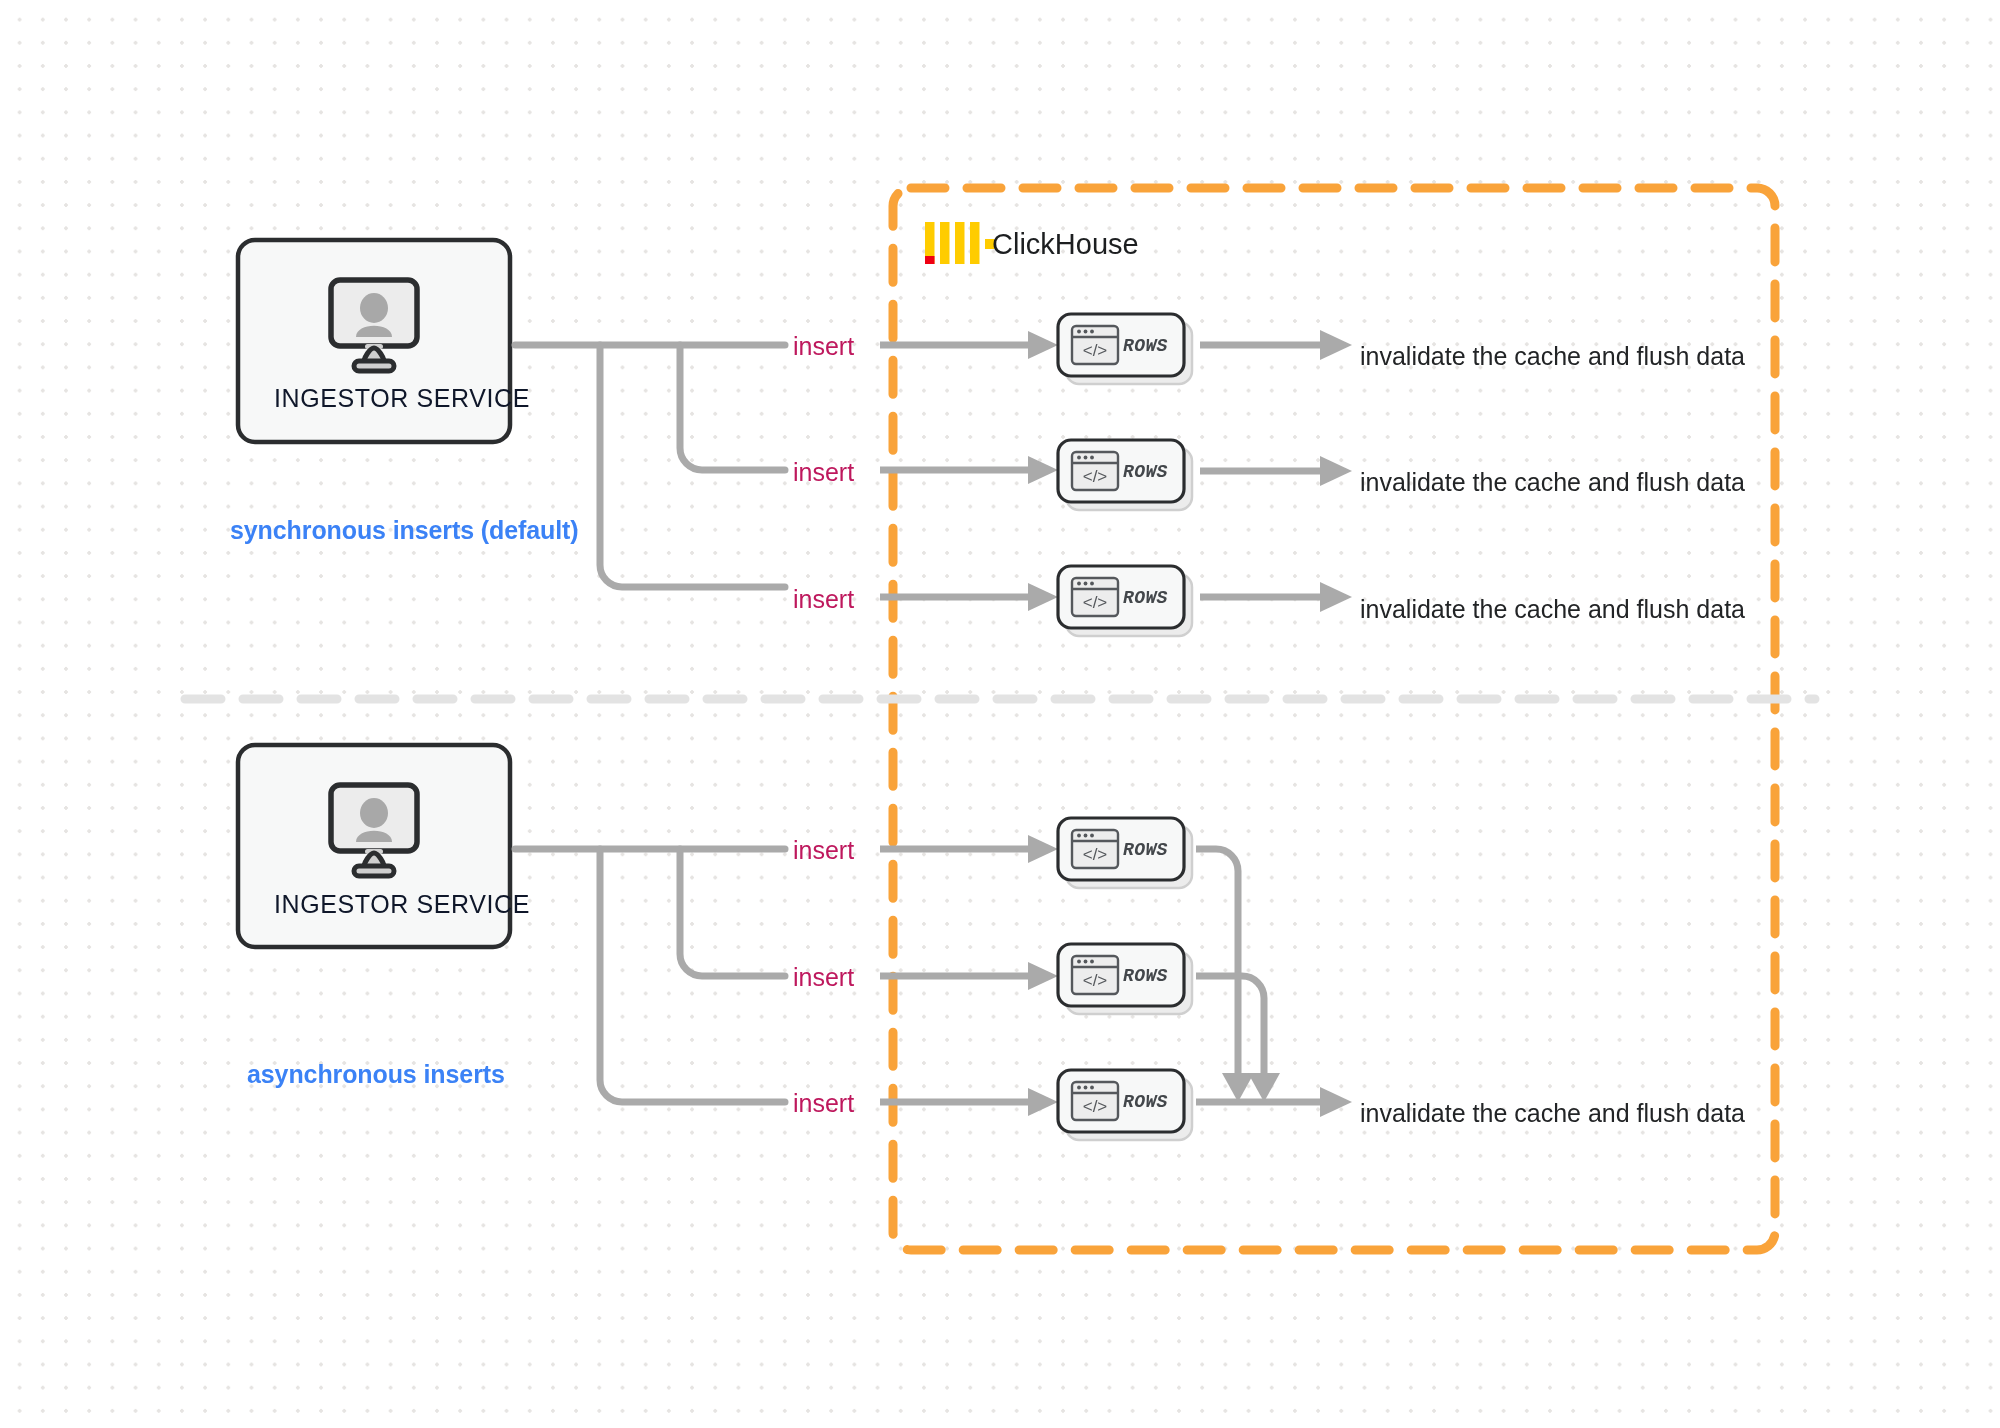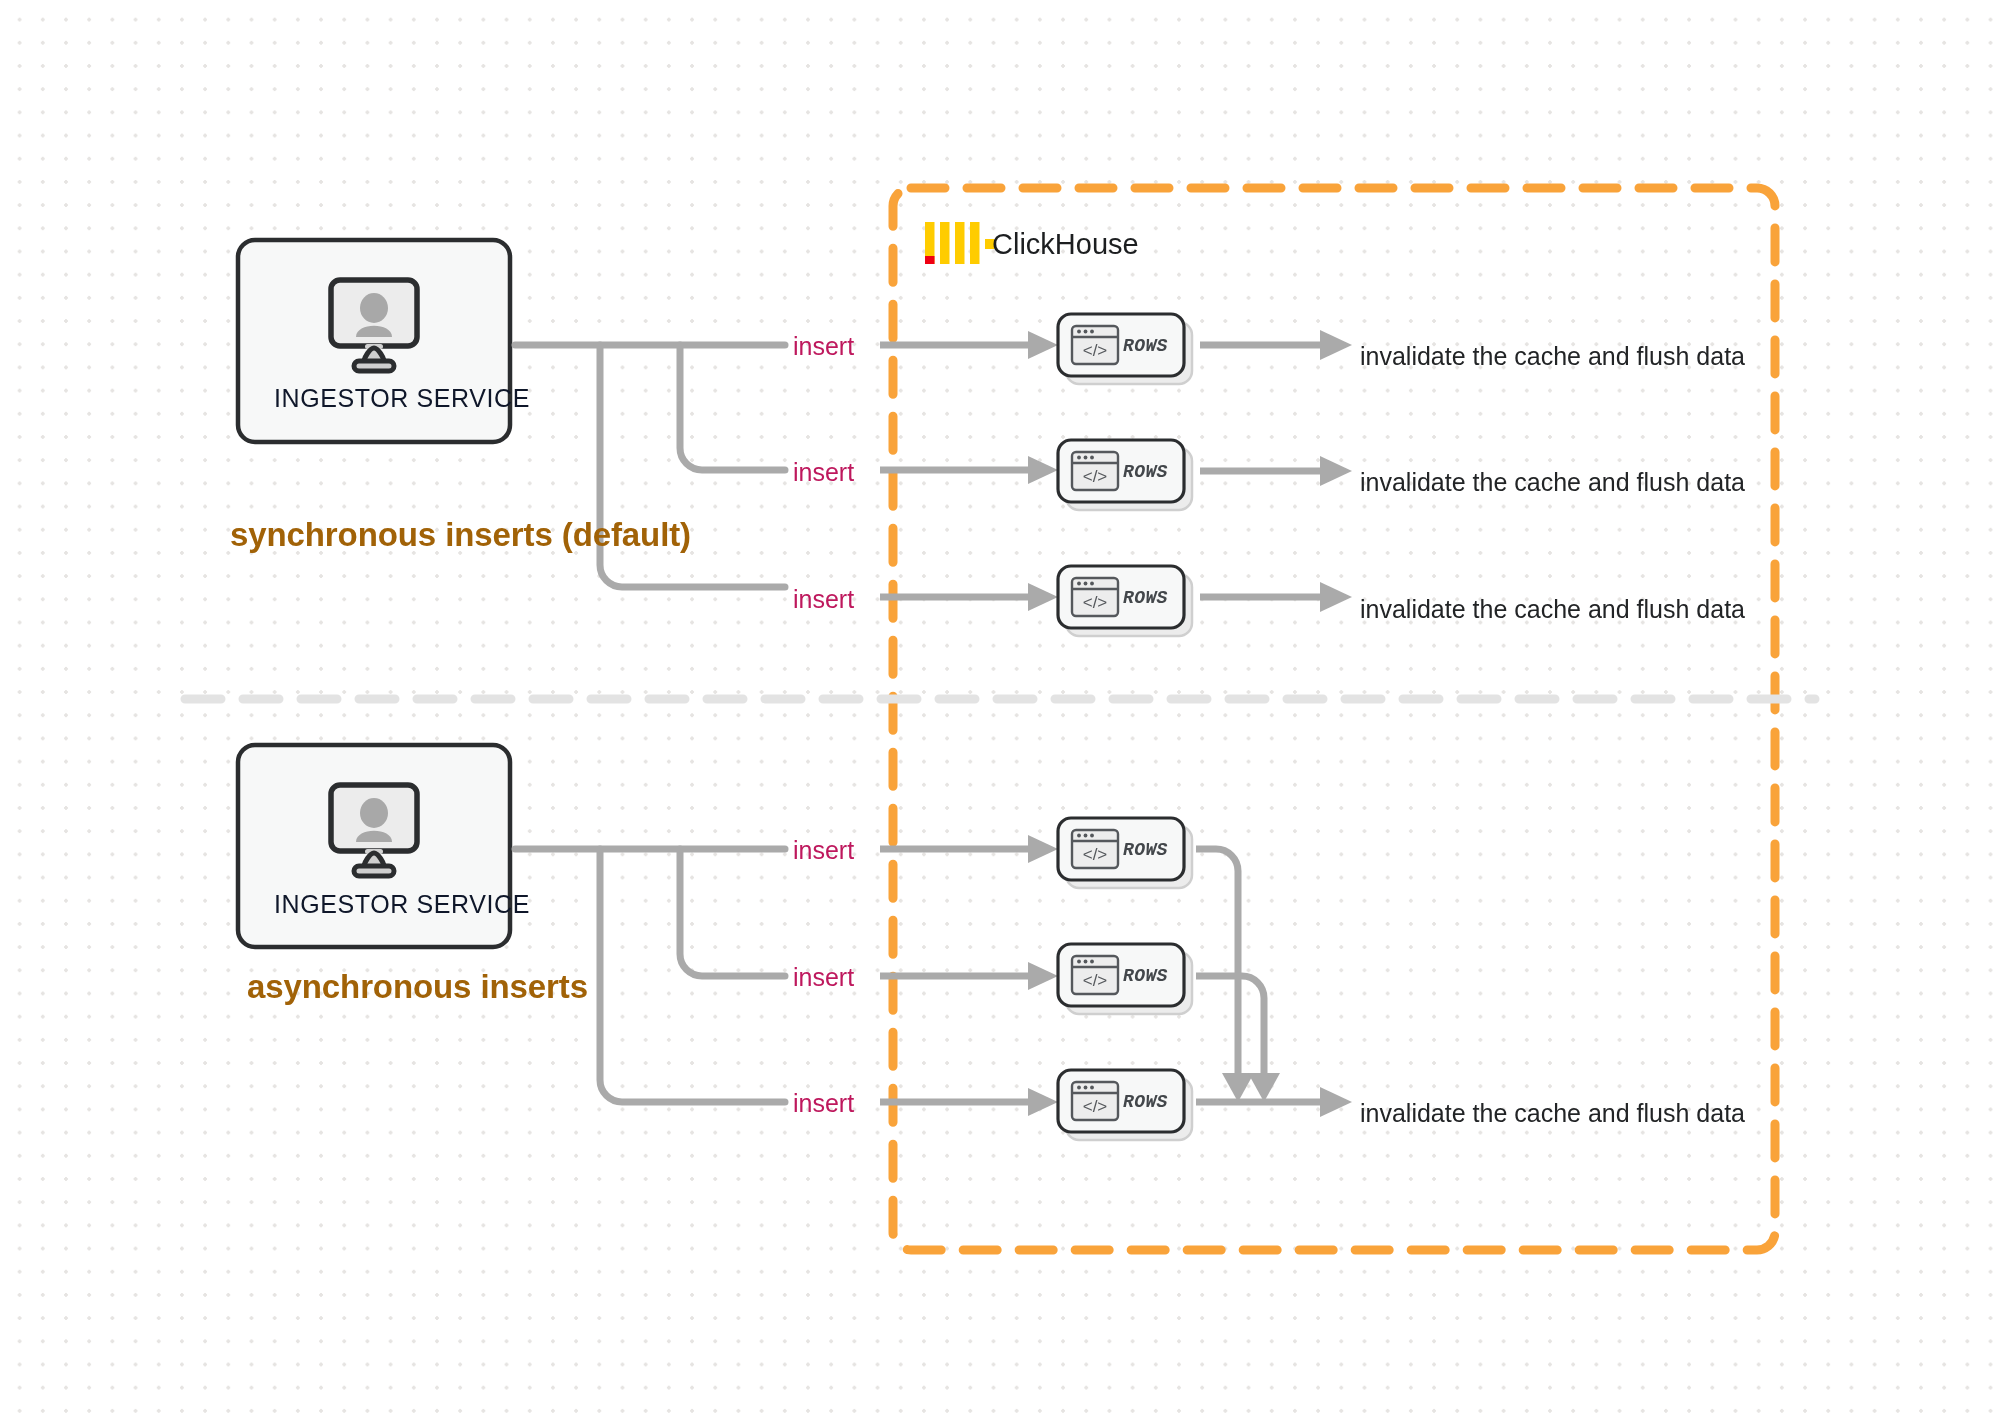--- a/index.html
+++ b/index.html
@@ -16,21 +16,21 @@
     background-size:23.2px 23.2px;
     background-position:8px 8px;
   }
   #stage{position:absolute;inset:0;padding-left:38px;}
   svg{position:absolute;top:0;left:0;width:2000px;height:1428px;overflow:visible;}
   .lbl{position:absolute;white-space:nowrap;}
   .svc-title{
     font-size:25px;color:#0f172a;letter-spacing:.6px;
   }
   .section-label{
-    font-size:33px;font-weight:bold;color:#a16207;letter-spacing:-0.1px;
+    font-size:25px;font-weight:bold;color:#3b82f6;letter-spacing:-0.1px;
   }
   .edge-label{font-size:25px;color:#be185d;}
   .sink-label{font-size:25px;color:#222426;margin-top:10px;}
   .ch-label{font-size:29px;color:#1c1e20;}
   .rows-label{font-size:18px;font-style:italic;font-weight:bold;color:#43474b;letter-spacing:.4px;font-family:Liberation Mono, monospace;}
 </style>
 </head>
 <body>
 
 <div id="dotgrid"></div>
@@ -192,21 +192,21 @@
   <div class="lbl rows-label" style="left:1123px;top:336px;">ROWS</div>
   <div class="lbl rows-label" style="left:1123px;top:462px;">ROWS</div>
   <div class="lbl rows-label" style="left:1123px;top:588px;">ROWS</div>
 
   <div class="lbl sink-label" style="left:1360px;top:332px;">invalidate the cache and flush data</div>
   <div class="lbl sink-label" style="left:1360px;top:458px;">invalidate the cache and flush data</div>
   <div class="lbl sink-label" style="left:1360px;top:585px;">invalidate the cache and flush data</div>
 
   <div class="lbl svc-title" style="left:274px;top:890px;width:200px;text-align:center;">INGESTOR SERVICE</div>
 
-  <div class="lbl section-label" style="left:247px;top:968px;">asynchronous inserts</div>
+  <div class="lbl section-label" style="left:247px;top:1060px;">asynchronous inserts</div>
 
   <div class="lbl edge-label" style="left:793px;top:836px;">insert</div>
   <div class="lbl edge-label" style="left:793px;top:963px;">insert</div>
   <div class="lbl edge-label" style="left:793px;top:1089px;">insert</div>
 
   <div class="lbl rows-label" style="left:1123px;top:840px;">ROWS</div>
   <div class="lbl rows-label" style="left:1123px;top:966px;">ROWS</div>
   <div class="lbl rows-label" style="left:1123px;top:1092px;">ROWS</div>
 
   <div class="lbl sink-label" style="left:1360px;top:1089px;">invalidate the cache and flush data</div>

